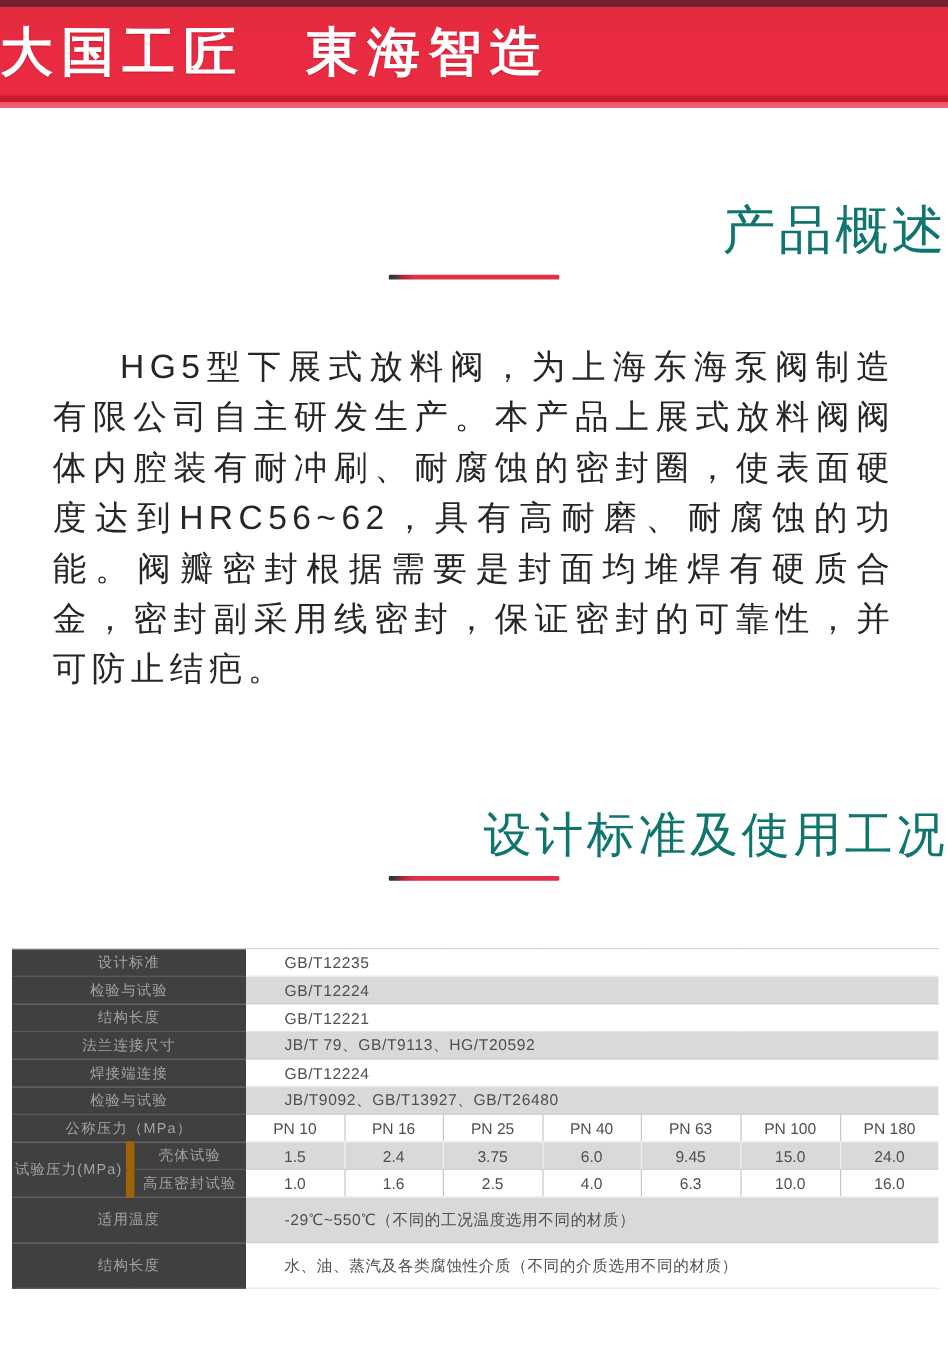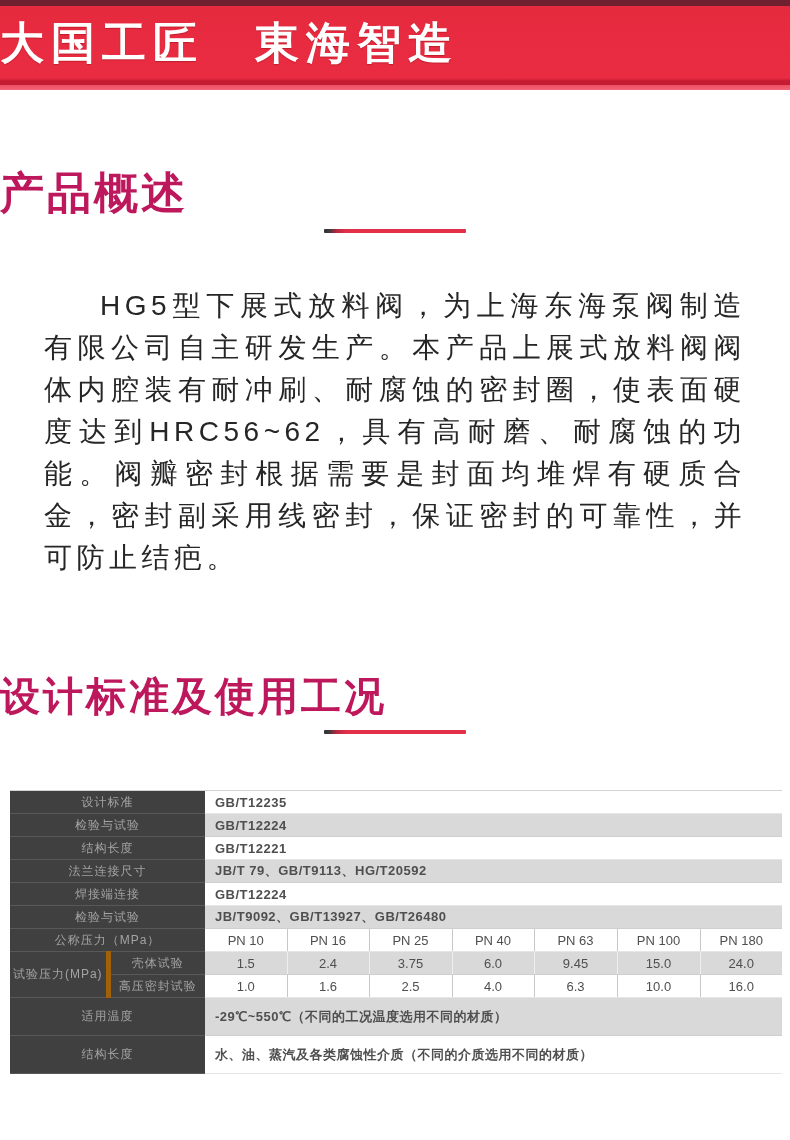--- a/index.html
+++ b/index.html
@@ -16,21 +16,21 @@
       #ee4f63 85px, #f2657a 90px);
     display:flex; align-items:center; justify-content:flex-start;
   }
   .banner-title {
     color:#ffffff; font-size:44px; font-weight:bold;
     letter-spacing:7px; padding-bottom:4px; text-shadow:0 1px 1px rgba(120,0,10,.35);
   }
 
   
   .h-title {
-    text-align:left; font-weight:bold; color:#be185d; letter-spacing:3px;
+    text-align:right; font-weight:normal; color:#0f766e; letter-spacing:3px;
   }
   .h-title.first { margin-top:78px; font-size:44px; line-height:50px; }
   .h-title.second { margin-top:94px; font-size:40px; line-height:46px; }
   .red-underline {
     width:142px; height:4px; margin:11px auto 0;
     background:linear-gradient(90deg, #2f2f2f 0px, #3a3a3a 5px, #b32740 12px, #e23048 22px, #e23048 100%);
     border-radius:1px;
   }
 
   
@@ -47,24 +47,24 @@
     border-top:1px solid #d4d4d4; border-bottom:1px solid #cfcfcf;
     font-size:13px;
   }
   tr.std  td { height:23px; }
   tr.tall td { height:38px; }
   td.dark {
     background:#404040; color:#a3a3a3; text-align:center;
     font-size:12px; letter-spacing:1px;
     border-bottom:1px solid #585858;
   }
-  td.dark.sub { border-left:5px solid #a16207; }
+  td.dark.sub { border-left:7px solid #a16207; }
   td.val {
-    padding-left:10px; color:#4f4f4f; letter-spacing:0.5px;
-    background:#ffffff; border-bottom:1px solid #e6e6e6;font-weight:bold;
+    padding-left:32px; color:#4f4f4f; letter-spacing:0.5px;
+    background:#ffffff; border-bottom:1px solid #e6e6e6;
   }
   td.num {
     text-align:center; color:#4f4f4f; background:#ffffff;
     border-bottom:1px solid #e6e6e6; border-left:1px solid #c7c7c7;
   }
   td.num.first { border-left:none; }
   tr.gray td.val, tr.gray td.num { background:#d9d9d9; border-bottom:1px solid #cfcfcf; }
   tr.gray td.num { border-left-color:#efefef; }
 </style>
 </head>

